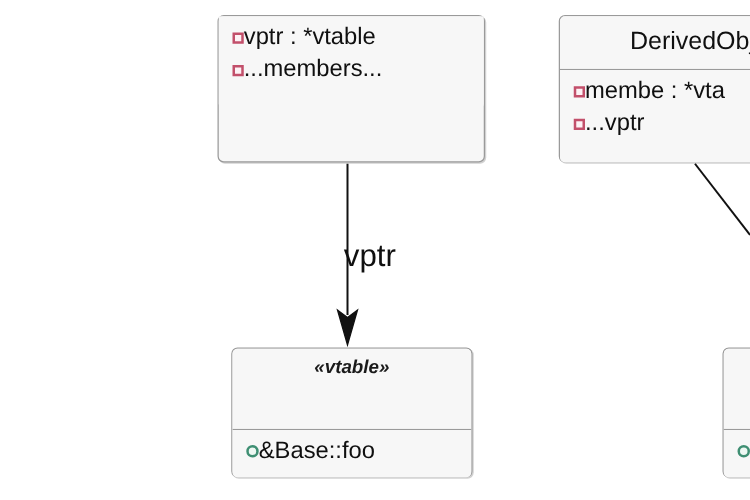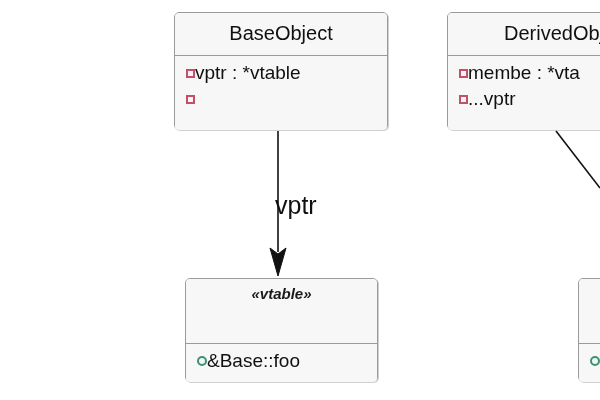--- a/index.html
+++ b/index.html
@@ -125,30 +125,28 @@
 
     <line class="edge-line" x1="278" y1="131" x2="278" y2="252"></line>
     <polygon class="edge-head" points="278,276 270,248 278,254 286,248"></polygon>
 
     <line class="edge-line" x1="556" y1="131" x2="600" y2="188"></line>
   </svg>
 
   <div class="edge-label" style="left:275px; top:194px;">vptr</div>
 
   <div class="uml-box" style="left:174px; top:12px; width:214px; height:118px;">
-    <div class="uml-head" style="height:43px;">
-      <div class="uml-title" style="margin-top:5px;">BaseObject</div>
-    </div>
     <div class="uml-body" style="height:74px;">
       <div class="uml-row">
         <span class="marker-attr"></span>
         <span class="uml-row-text">vptr : *vtable</span>
       </div>
       <div class="uml-row">
         <span class="marker-attr"></span>
+        <span class="uml-row-text">...members...</span>
       </div>
     </div>
   </div>
 
   <div class="uml-box" style="left:447px; top:12px; width:214px; height:118px;">
     <div class="uml-head" style="height:43px;">
       <div class="uml-title" style="margin-top:5px;">DerivedObj</div>
     </div>
     <div class="uml-body" style="height:74px;">
       <div class="uml-row">

